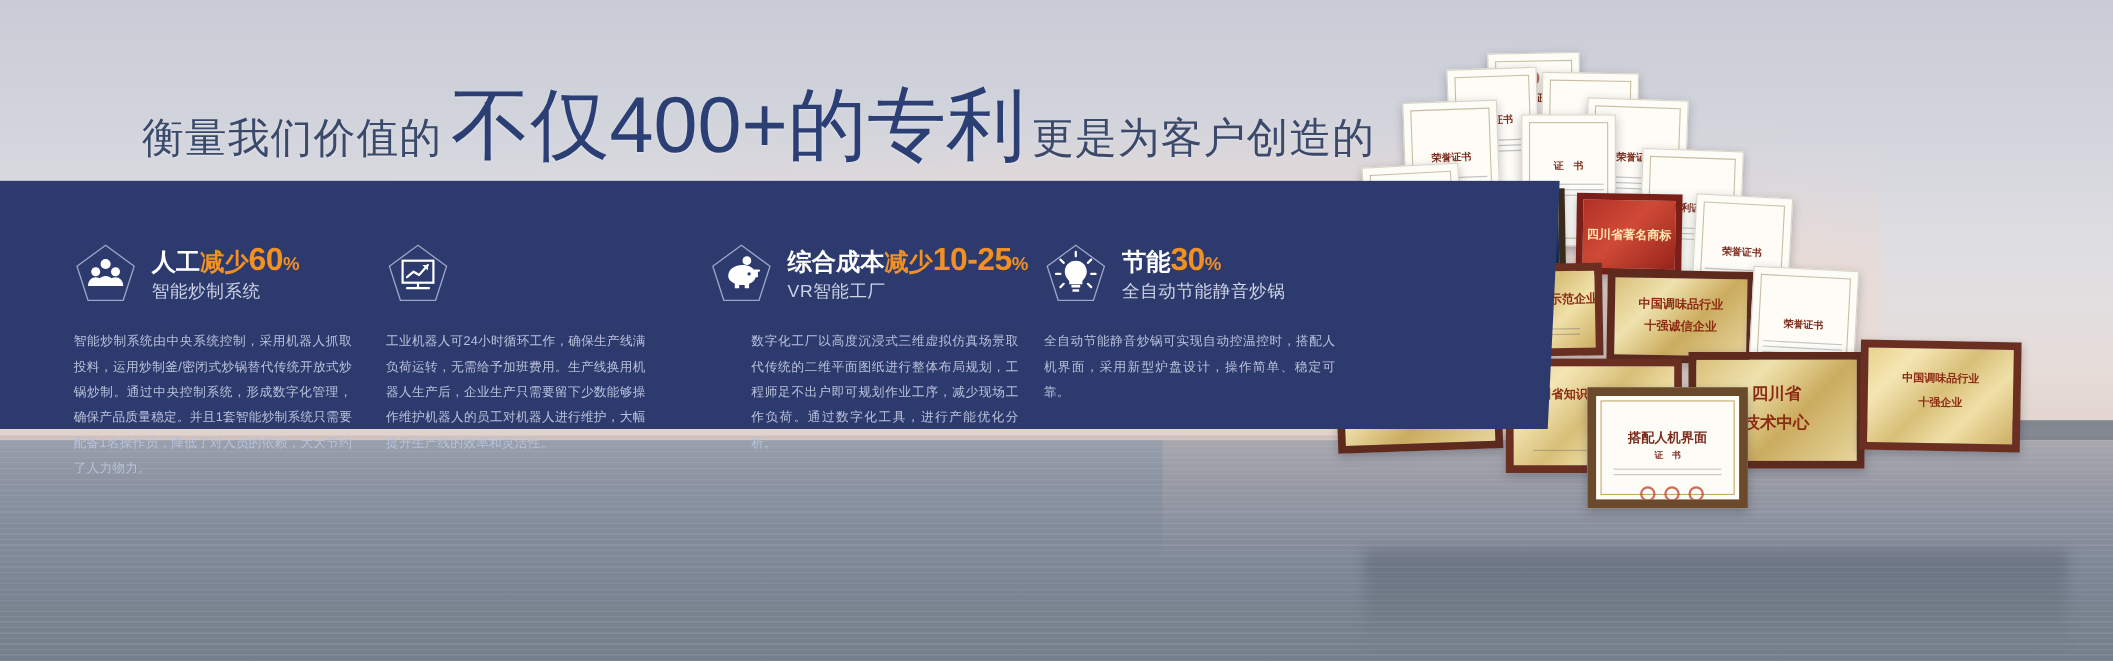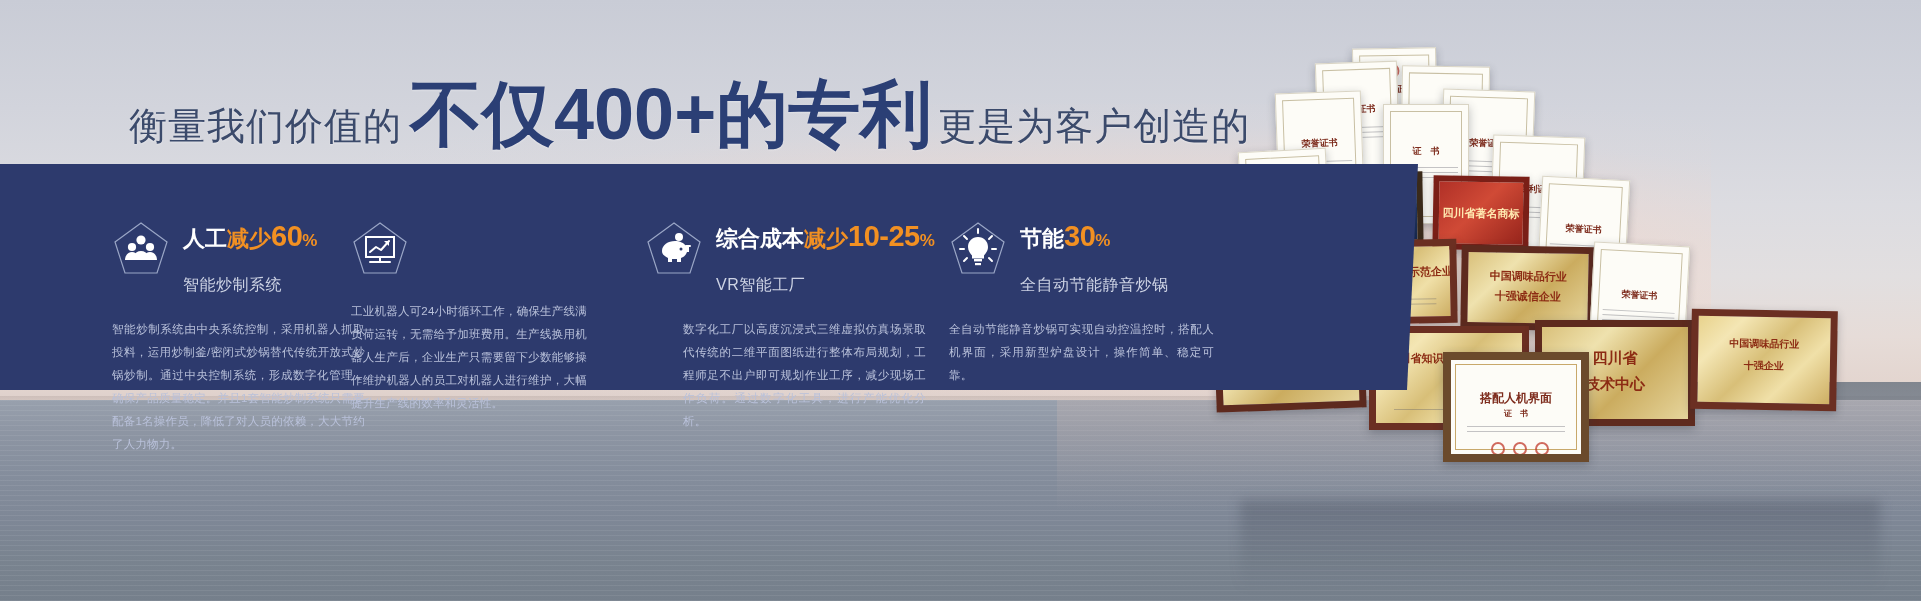--- a/index.html
+++ b/index.html
@@ -71,21 +71,21 @@
   .headline{
     position:absolute;left:129px;top:78px;
     display:flex;align-items:baseline;white-space:nowrap;
     text-shadow:0 1px 2px rgba(255,255,255,.35);
     justify-content:flex-end;
   }
   .hl-normal{
     font-size:38px;color:#3b4a6b;letter-spacing:1px;font-weight:400;
   }
   .hl-big{
-    font-size:72px;font-weight:bold;color:#2b3f75;letter-spacing:0px;
+    font-size:72px;font-weight:normal;color:#2b3f75;letter-spacing:0px;
     margin:0 6px 0 8px;line-height:1;
   }
   .hl-orange{
     font-size:38px;font-weight:bold;color:#f08a1c;letter-spacing:1px;
   }
   .panel-shape{
     position:absolute;left:0;top:164px;width:1430px;height:226px;
     background:#2d3a6d;
     clip-path:polygon(0 0, 1418px 0, 1407px 226px, 0 226px);
   }
@@ -93,40 +93,40 @@
   
   .features{
     position:absolute;left:0;top:164px;width:1418px;height:226px;
     display:flex;
   }
   .feature{
     position:relative;
     padding:54px 26px 0 0;
     box-sizing:border-box;
   }
-  .feature.f1{width:340px;padding-left:112px;}
+  .feature.f1{width:340px;padding-left:67px;}
   .feature.f2{width:283px;padding-left:11px;}
   .feature.f3{width:290px;padding-left:22px;}
   .feature.f4{width:330px;padding-left:36px;}
 
   .feat-head{display:flex;align-items:flex-start;gap:13px;}
   .badge{
     flex:0 0 auto;width:58px;height:58px;position:relative;margin-top:2px;
   }
   .badge svg{display:block;width:58px;height:58px;}
   .feat-text{padding-top:3px;}
   .feat-title{
     font-size:22px;font-weight:bold;color:#ffffff;line-height:1.05;
     white-space:nowrap;
   }
   .feat-title .accent{color:#f29022;}
   .feat-title .num{font-size:29px;color:#f29022;letter-spacing:-.5px;}
   .feat-title .pct{font-size:17px;color:#f29022;}
   .feat-sub{
-    font-size:16px;color:#cdd3e4;margin-top:24px;letter-spacing:.5px;
+    font-size:16px;color:#cdd3e4;margin-top:4px;letter-spacing:.5px;
     white-space:nowrap;
   }
   .feat-desc{
     margin-top:22px;
     font-size:11.5px;line-height:2.0;color:#b9c1da;
     letter-spacing:.2px;text-align:justify;
   }
   .feature.f1 .feat-desc{width:253px;}
   .feature.f2 .feat-desc{width:236px;}
   .feature.f3 .feat-desc{width:243px;margin-left:38px;}

